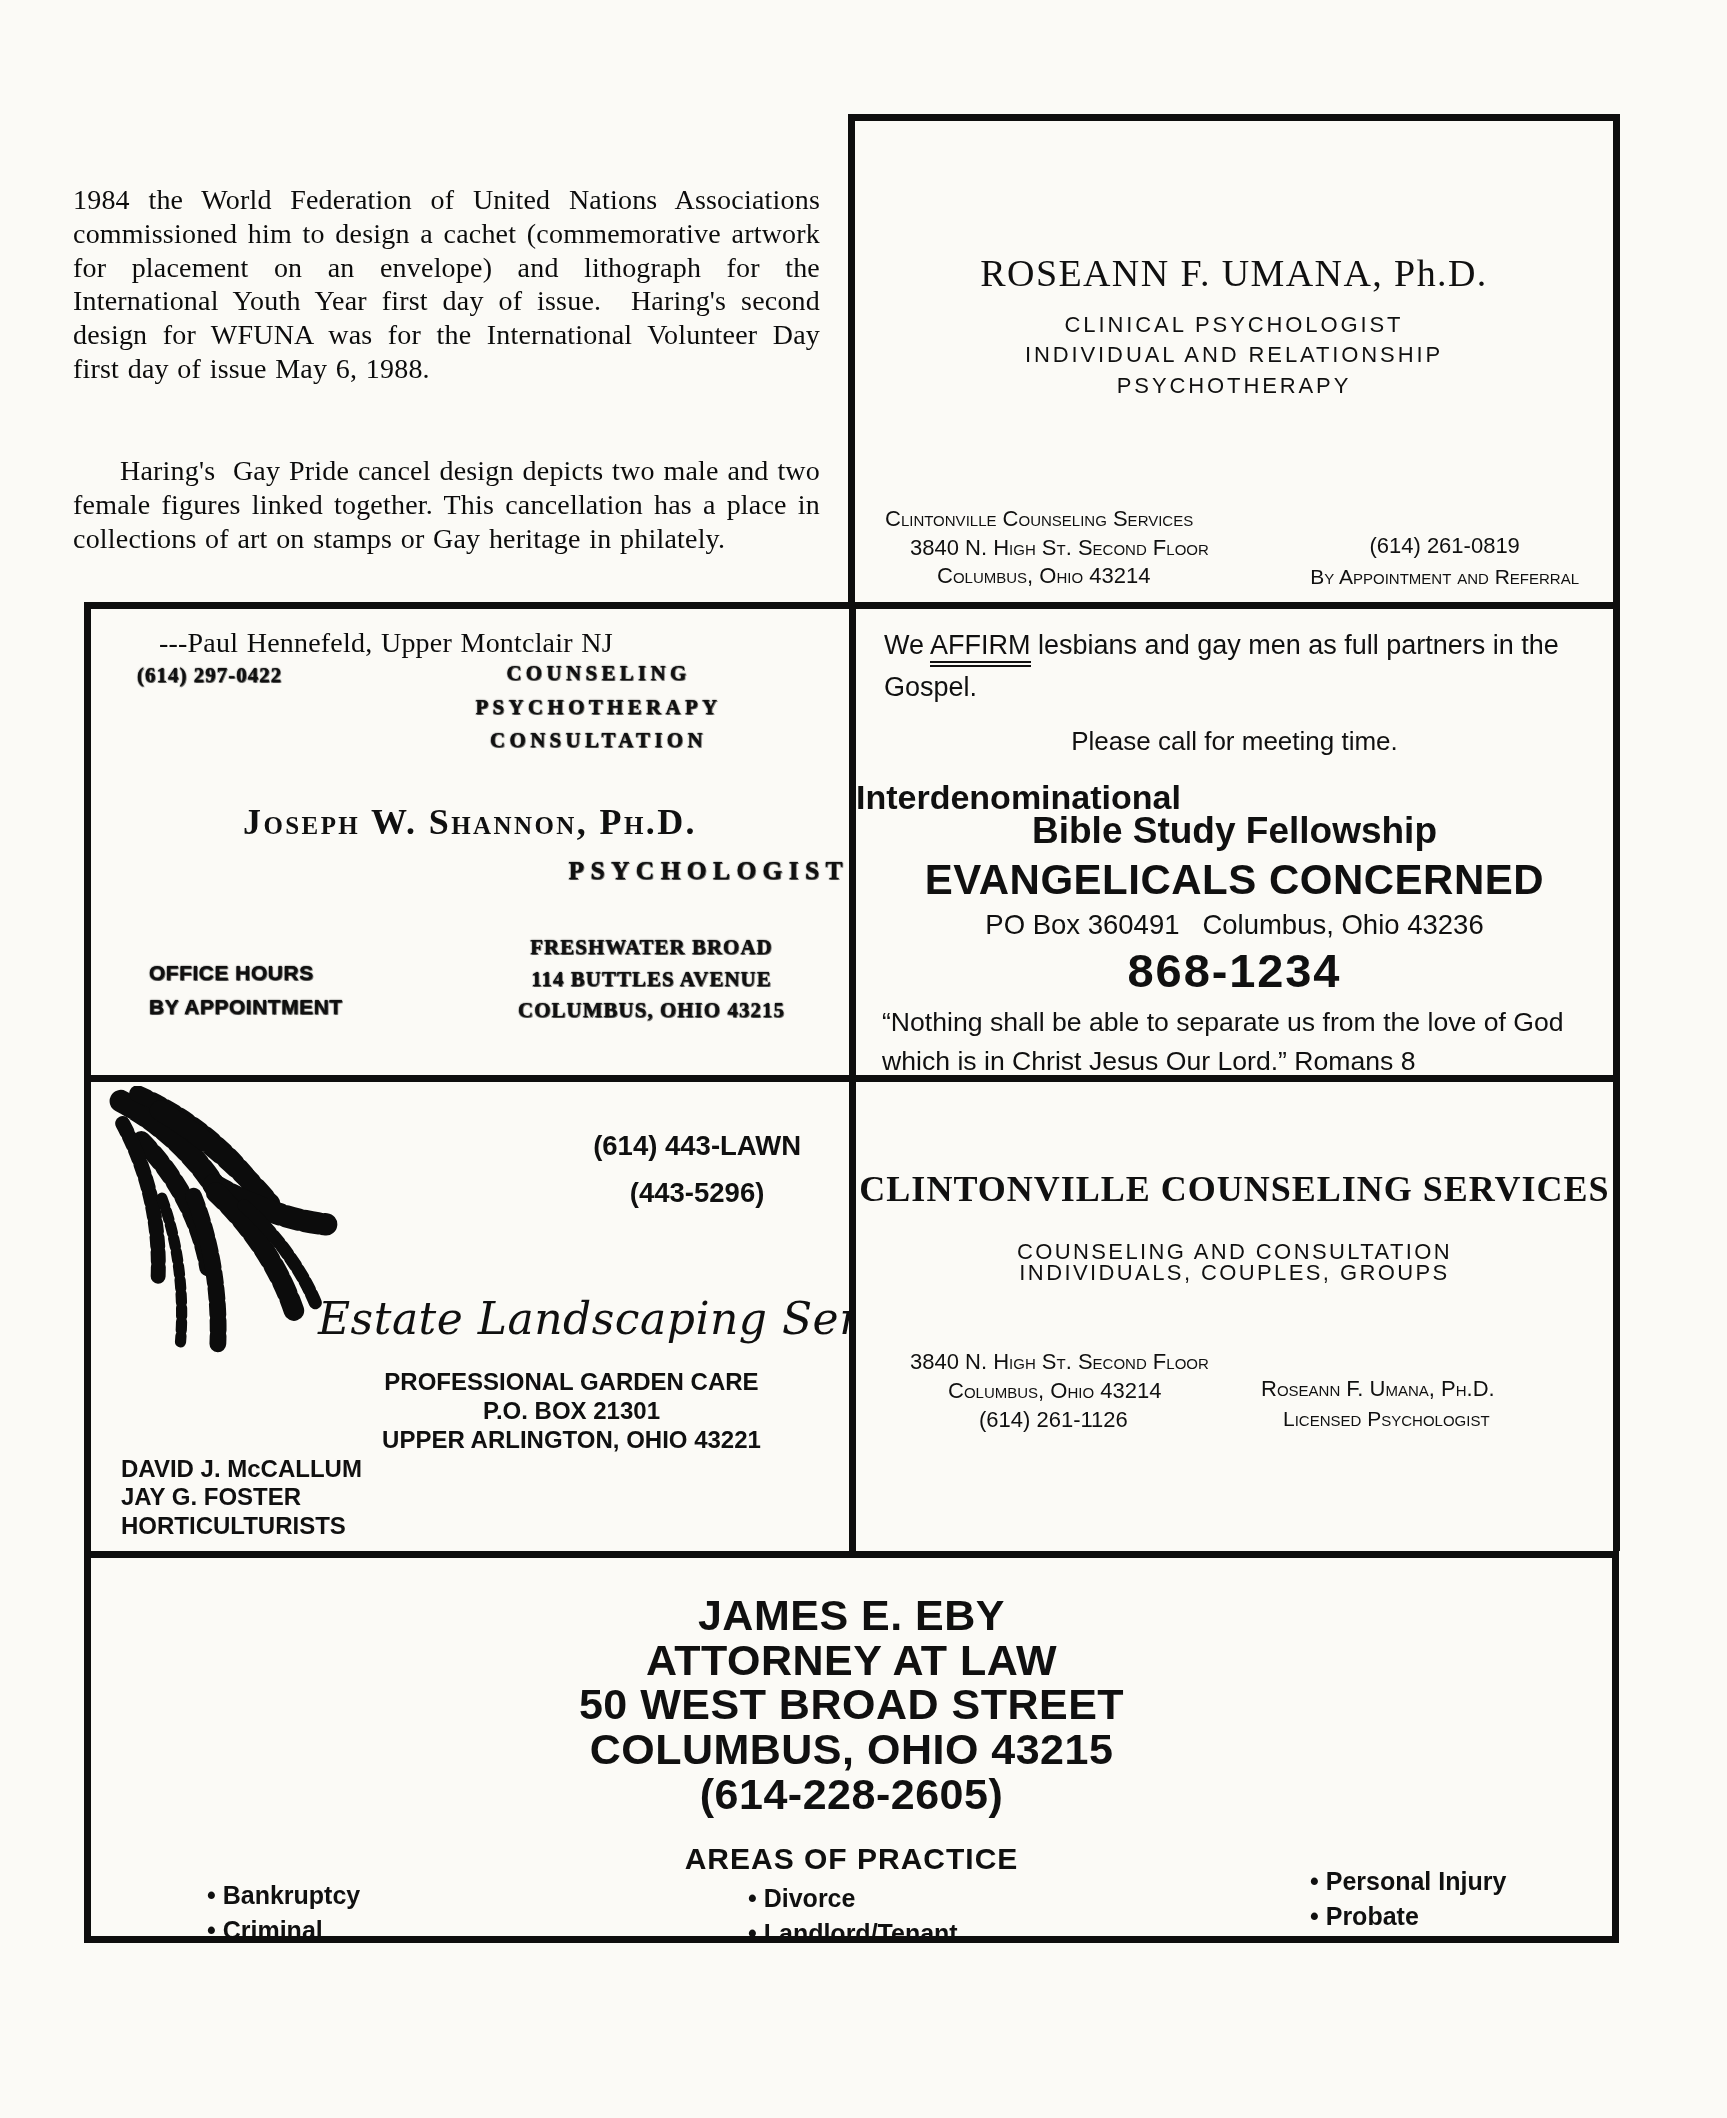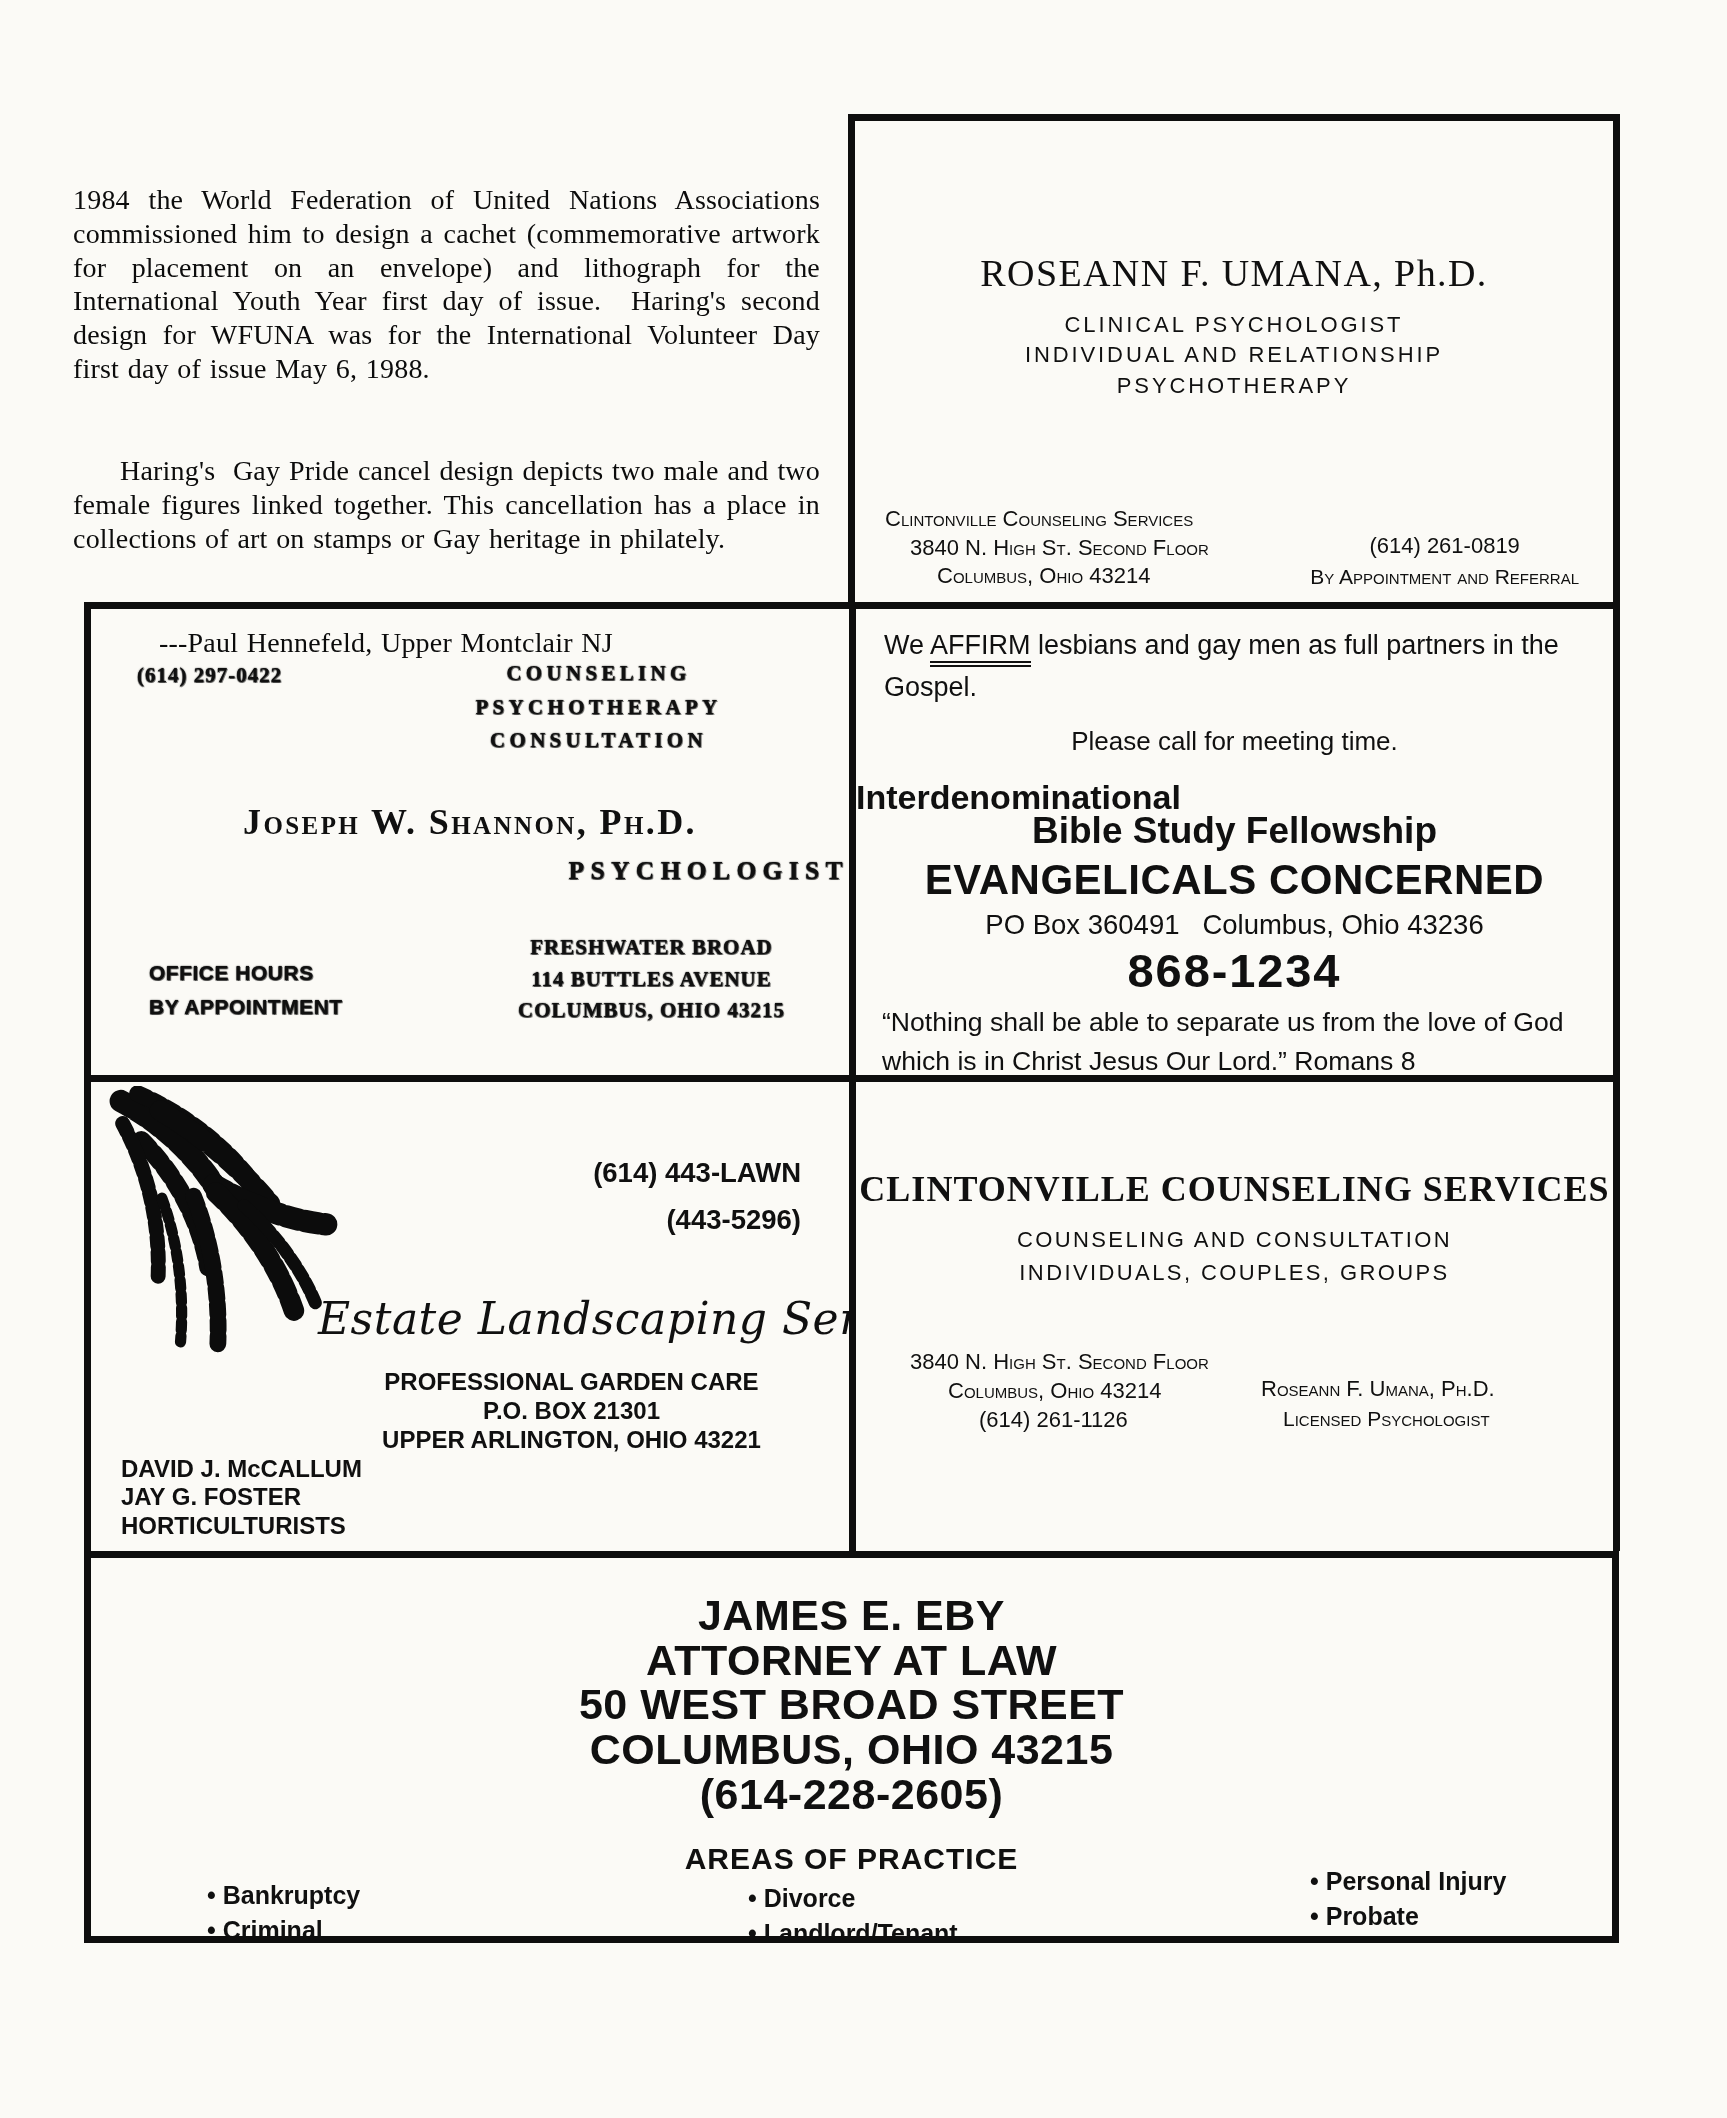--- a/index.html
+++ b/index.html
@@ -71,35 +71,35 @@
   .ec-call  { left:0; right:0; top:117px; text-align:center; font-size:26px; }
   .ec-h1 { left:0; right:0; top:155px; text-align:left; font-weight:700; font-size:34px;margin-top:14px; }
   .ec-h2 { left:0; right:0; top:201px; text-align:center; font-weight:700; font-size:37px; }
   .ec-h3 { left:0; right:0; top:247px; text-align:center; font-weight:700; font-size:42px; letter-spacing:0.5px; }
   .ec-addr { left:0; right:0; top:300px; text-align:center; font-size:27.5px; white-space:pre-wrap; }
   .ec-phone { left:0; right:0; top:334px; text-align:center; font-weight:700; font-size:47px; letter-spacing:1.9px; }
   .ec-quote { left:26px; right:16.4px; top:394px; font-size:26.6px; line-height:1.45; }
 
   
   .el-branch { left:12.6px; top:3.9px; width:280px; height:299px; }
-  .el-phones { right:48px; top:40px; text-align:right; font-weight:700;
-    font-size:27.5px; line-height:1.72;margin-top:27px; }
+  .el-phones { right:48px; top:40px; text-align:center; font-weight:700;
+    font-size:27.5px; line-height:1.72; }
   .el-name { left:227px; top:211px; white-space:nowrap;
     font-family:"DejaVu Serif","Liberation Serif",serif;
     font-style:italic; font-size:44px; letter-spacing:0.5px; }
   .el-tags { left:251px; width:459px; top:286px; text-align:center;
     font-weight:700; font-size:24px; line-height:1.2; }
   .el-people { left:30px; top:373px; font-weight:700; font-size:24px; line-height:1.18; }
 
   
   .cc-title { left:0; right:0; top:86px; text-align:center;
     font-family:"Liberation Serif",serif; font-weight:700;
     font-size:36px; letter-spacing:1px; }
   .cc-sub { left:0; right:0; text-align:center; font-size:22px; letter-spacing:2.4px; }
-  .cc-sub1 { top:145px; }
+  .cc-sub1 { top:157px; }
   .cc-sub2 { top:178px; }
   .cc-left { left:54px; top:268px; font-size:22px; line-height:1.1; }
   .cc-left .i1 { padding-left:38px; margin-top:4.8px; }
   .cc-left .i2 { padding-left:69px; margin-top:4.8px; }
   .cc-right { left:405px; top:295px; font-size:22px; line-height:1.1; }
   .cc-right .i1 { padding-left:22px; margin-top:5.8px; font-size:21px; }
 
   
   .eby-head { left:0; right:0; top:35px; text-align:center;
     font-weight:700; font-size:43px; line-height:1.04; letter-spacing:0.5px; }

